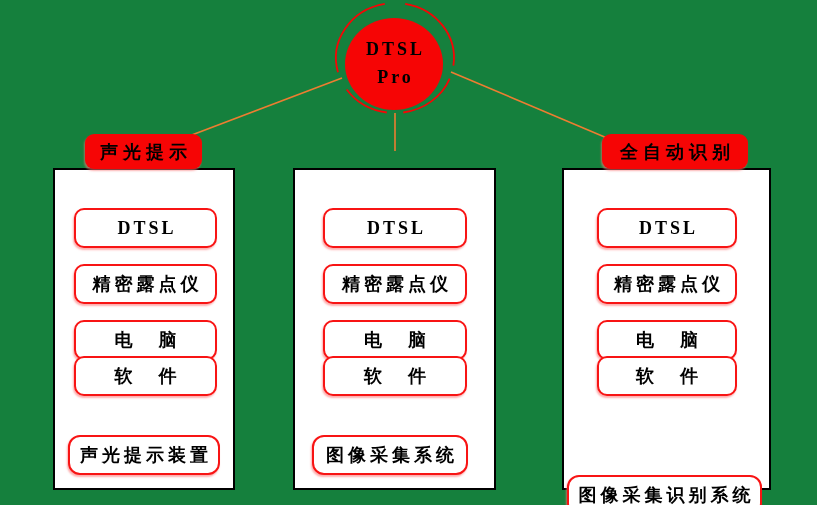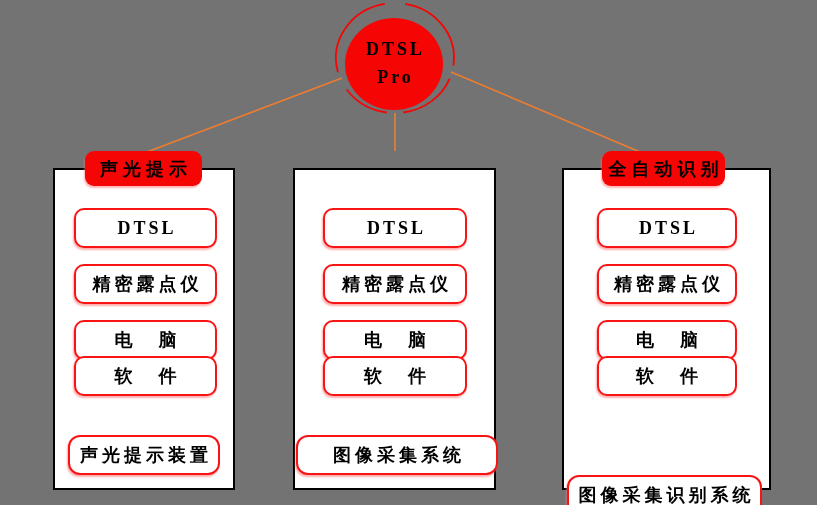--- a/index.html
+++ b/index.html
@@ -1,19 +1,19 @@
 <!DOCTYPE html>
 <html><head>
 <meta charset="utf-8">
 <style>
   html,body{margin:0;padding:0;background:#fff;}
   .stage{
     position:relative;
     width:817px;height:505px;
-    background:#737373;
+    background:#15803d;
     font-family:"Liberation Serif","DejaVu Serif",serif;
     overflow:hidden;
   }
   svg.connectors{position:absolute;left:0;top:0;pointer-events:none;}
 
   
   .root-label{
     position:absolute;left:345px;top:18px;width:98px;height:92px;
     display:flex;flex-direction:column;align-items:center;justify-content:center;
     color:#000;font-weight:700;font-size:18px;letter-spacing:3px;line-height:1.55;
@@ -24,42 +24,42 @@
   .container{
     position:absolute;top:168px;height:322px;
     border:2px solid #000;background:#fff;box-sizing:border-box;
   }
   #c1{left:53px;width:182px;}
   #c2{left:293px;width:203px;}
   #c3{left:562px;width:209px;}
 
   
   .header{
-    position:absolute;top:151px;height:35px;box-sizing:border-box;
+    position:absolute;top:134px;height:35px;box-sizing:border-box;
     background:#f60505;border-radius:9px;
     display:flex;align-items:center;justify-content:center;
     color:#000;font-weight:700;font-size:18px;letter-spacing:5px;text-indent:5px;
     box-shadow:-1px 2px 2px rgba(252,120,120,.55);
   }
   #h1{left:85px;width:117px;}
   #h2{left:333px;width:122px;}
-  #h3{left:602px;width:123px;}
+  #h3{left:602px;width:146px;}
 
   
   .item{
     position:absolute;height:40px;box-sizing:border-box;
     background:#fff;border:2px solid #f81414;border-radius:10px;
     display:flex;align-items:center;justify-content:center;
     color:#000;font-weight:700;font-size:18px;letter-spacing:4px;text-indent:4px;
     box-shadow:-1px 2px 2px rgba(252,120,120,.6);
   }
   .item.latin{letter-spacing:3px;text-indent:3px;}
   .r0{top:208px;} .r1{top:264px;} .r2{top:320px;} .r3{top:356px;} .r4{top:435px;border-radius:12px;}
   .c1{left:74px;width:143px;}   .c1.wide{left:68px;width:152px;}
-  .c2{left:323px;width:144px;}  .c2.wide{left:296px;width:202px;}
+  .c2{left:323px;width:144px;}  .c2.wide{left:312px;width:156px;}
   .c3{left:597px;width:140px;}  .c3.wide{left:567px;width:195px;margin-top:40px;}
 </style>
 </head>
 <body>
 
 <div class="stage">
 
   <svg class="connectors" width="817" height="505" viewBox="0 0 817 505">
 
     <line x1="342" y1="78" x2="147" y2="152" stroke="#ed7d31" stroke-width="1.6"></line>

